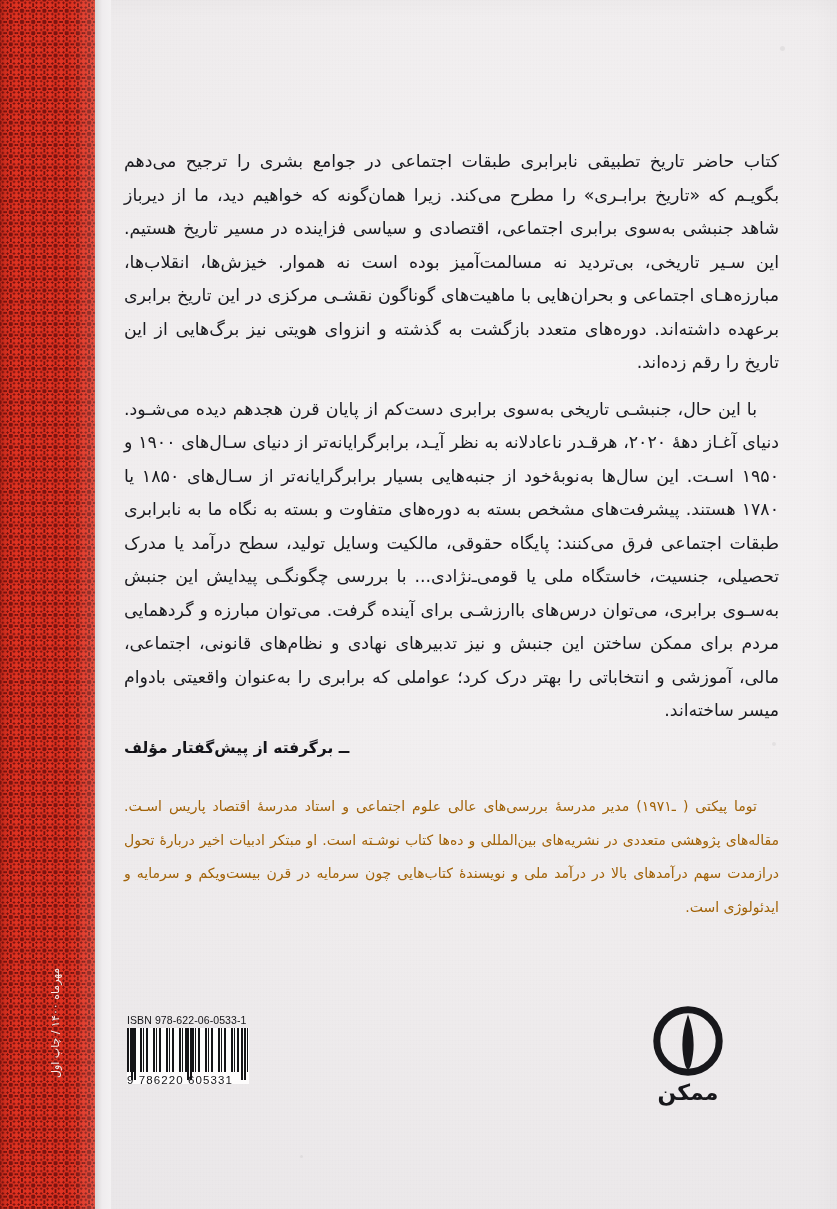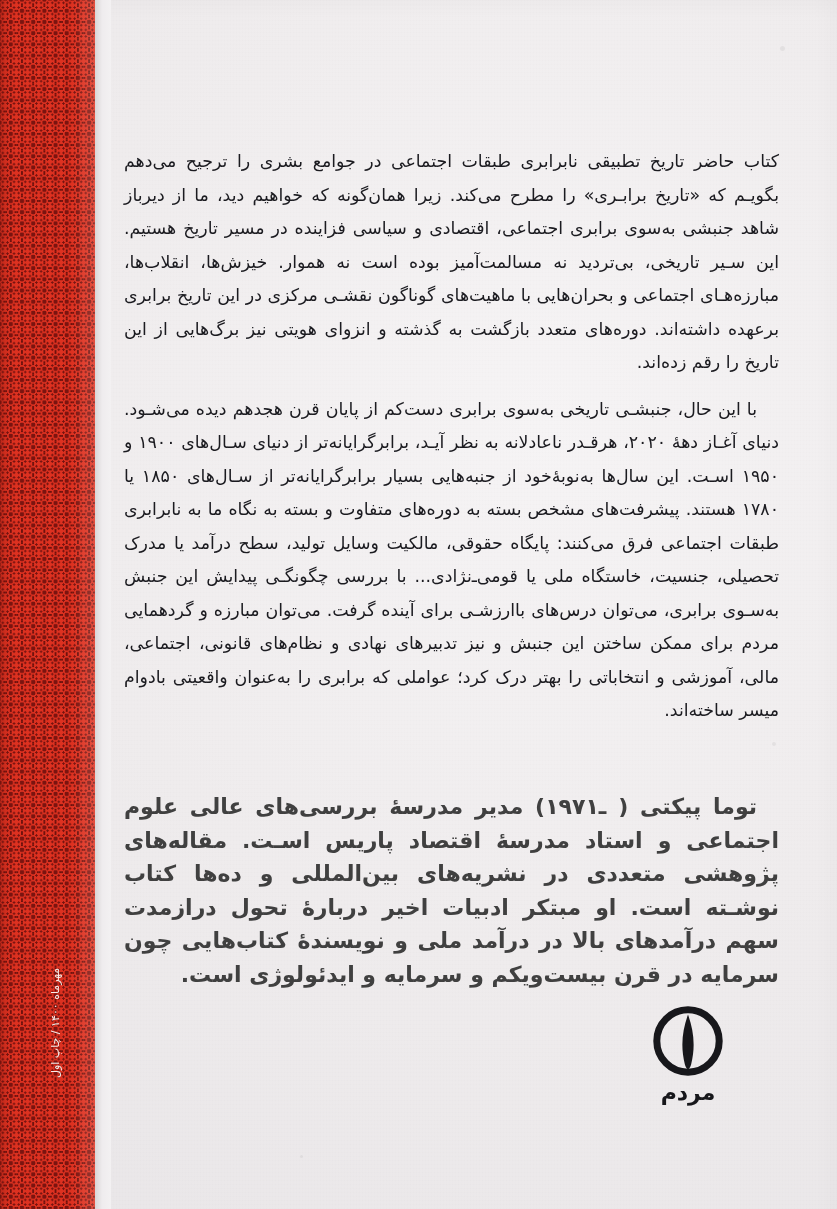--- a/index.html
+++ b/index.html
@@ -144,26 +144,25 @@
     direction: rtl;
     color: #15151a;
   }
 
   
   .bio-text {
     position: absolute;
     right: 58px;
     top: 790px;
     width: 655px;
-    color: #404040;
+    color: #a16207;
     direction: rtl;
     text-align: justify;
-    font-size: 22px;
+    font-size: 14px;
     line-height: 33.5px;
-    font-weight: bold;
   }
   .bio-text p { margin: 0; text-indent: 22px; }
 
   
   .isbn-block {
     position: absolute;
     left: 127px;
     top: 1014px;
     direction: ltr;
     text-align: left;
@@ -262,32 +261,43 @@
     <div class="spine-pattern"></div>
     <div class="spine-shade"></div>
   </div>
   <div class="spine-gap"></div>
 
   <div class="spine-text">مهرماه ۱۴۰۰ / چاپ اول</div>
 
   <div class="body-text">
     <p>کتاب حاضر تاریخ تطبیقی نابرابری طبقات اجتماعی در جوامع بشری را ترجیح می‌دهم بگویـم که «تاریخ برابـری» را مطرح می‌کند. زیرا همان‌گونه که خواهیم دید، ما از دیرباز شاهد جنبشی به‌سوی برابری اجتماعی، اقتصادی و سیاسی فزاینده در مسیر تاریخ هستیم. این سـیر تاریخی، بی‌تردید نه مسالمت‌آمیز بوده است نه هموار. خیزش‌ها، انقلاب‌ها، مبارزه‌هـای اجتماعی و بحران‌هایی با ماهیت‌های گوناگون نقشـی مرکزی در این تاریخ برابری برعهده داشته‌اند. دوره‌های متعدد بازگشت به گذشته و انزوای هویتی نیز برگ‌هایی از این تاریخ را رقم زده‌اند.</p>
     <p class="indent">با این حال، جنبشـی تاریخی به‌سوی برابری دست‌کم از پایان قرن هجدهم دیده می‌شـود. دنیای آغـاز دههٔ ۲۰۲۰، هرقـدر ناعادلانه به نظر آیـد، برابرگرایانه‌تر از دنیای سـال‌های ۱۹۰۰ و ۱۹۵۰ اسـت. این سال‌ها به‌نوبهٔ‌خود از جنبه‌هایی بسیار برابرگرایانه‌تر از سـال‌های ۱۸۵۰ یا ۱۷۸۰ هستند. پیشرفت‌های مشخص بسته به دوره‌های متفاوت و بسته به نگاه ما به نابرابری طبقات اجتماعی فرق می‌کنند: پایگاه حقوقی، مالکیت وسایل تولید، سطح درآمد یا مدرک تحصیلی، جنسیت، خاستگاه ملی یا قومی‌ـ‌نژادی... با بررسی چگونگـی پیدایش این جنبش به‌سـوی برابری، می‌توان درس‌های باارزشـی برای آینده گرفت. می‌توان مبارزه و گردهمایی مردم برای ممکن ساختن این جنبش و نیز تدبیرهای نهادی و نظام‌های قانونی، اجتماعی، مالی، آموزشی و انتخاباتی را بهتر درک کرد؛ عواملی که برابری را به‌عنوان واقعیتی بادوام میسر ساخته‌اند.</p>
+    <div class="attribution">ــ برگرفته از پیش‌گفتار مؤلف</div>
   </div>
 
   <div class="bio-text">
     <p>توما پیکتی (     ـ۱۹۷۱) مدیر مدرسهٔ بررسی‌های عالی علوم اجتماعی و استاد مدرسهٔ اقتصاد پاریس اسـت. مقاله‌های پژوهشی متعددی در نشریه‌های بین‌المللی و ده‌ها کتاب نوشـته است. او مبتکر ادبیات اخیر دربارهٔ تحول درازمدت سهم درآمدهای بالا در درآمد ملی و نویسندهٔ کتاب‌هایی چون سرمایه در قرن بیست‌ویکم و سرمایه و ایدئولوژی است.</p>
   </div>
 
+  <div class="isbn-block">
+    <div class="isbn-label">ISBN 978-622-06-0533-1</div>
+    <div class="barcode">
+      <div class="bars"></div>
+      <div class="guard-l"></div>
+      <div class="guard-c"></div>
+      <div class="guard-r"></div>
+      <div class="digits">9  786220  605331</div>
+    </div>
+  </div>
 
   <div class="publisher">
     <svg class="logo-mark" viewBox="0 0 100 100" aria-hidden="true">
       <circle cx="50" cy="50" r="40" fill="none" stroke="#17171b" stroke-width="9"></circle>
       <path d="M50 16 C57 36 60 56 54 80 C53 84 51 86 50 86 C49 86 47 84 46 80 C40 56 43 36 50 16 Z" fill="#17171b"></path>
     </svg>
-    <div class="publisher-name">مردم</div>
+    <div class="publisher-name">ممکن</div>
   </div>
 
   <div class="artifact" style="left:780px;top:46px;width:5px;height:5px;"></div>
   <div class="artifact" style="left:772px;top:742px;width:4px;height:4px;"></div>
   <div class="artifact" style="left:300px;top:1155px;width:3px;height:3px;"></div>
 
 </div>
 
 </body></html>

